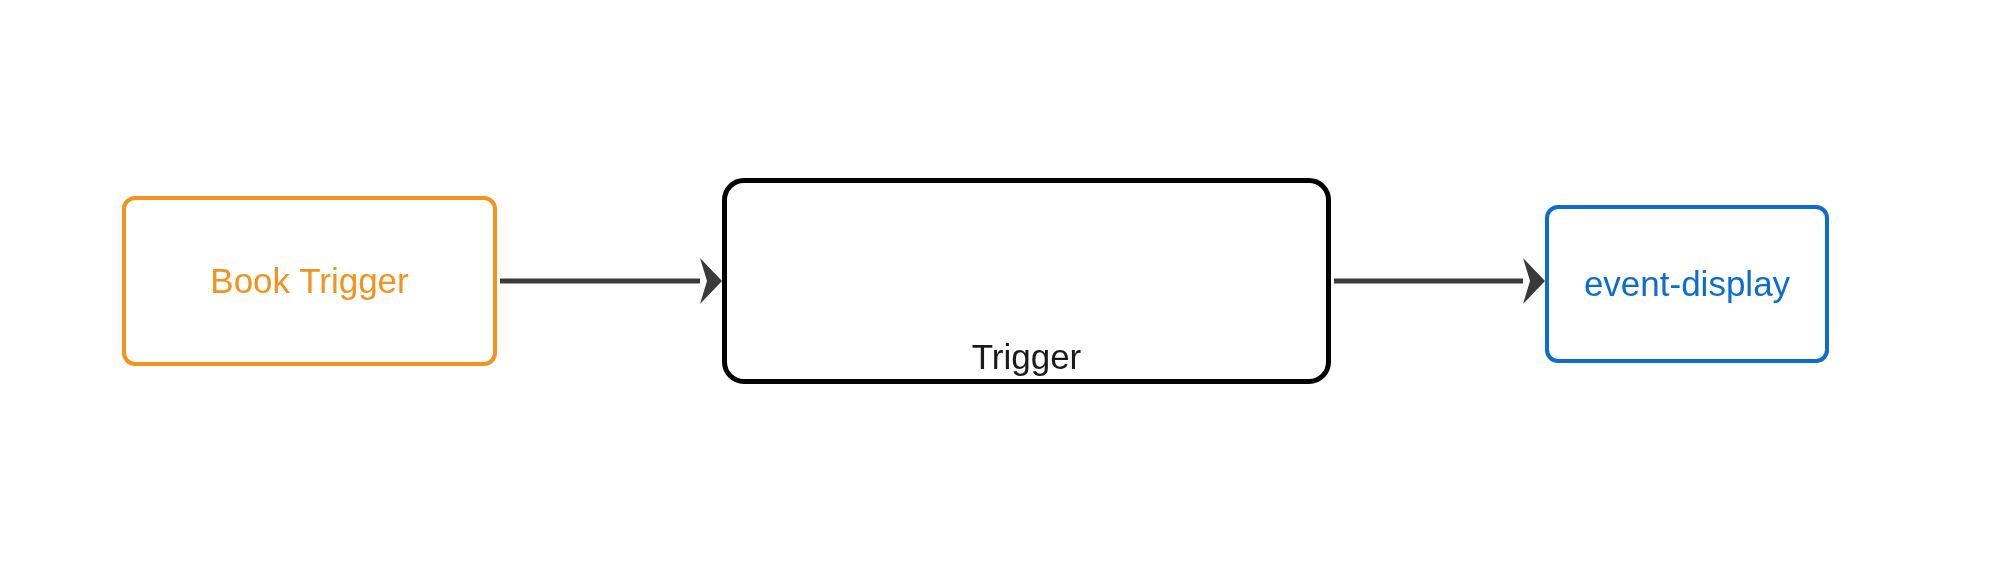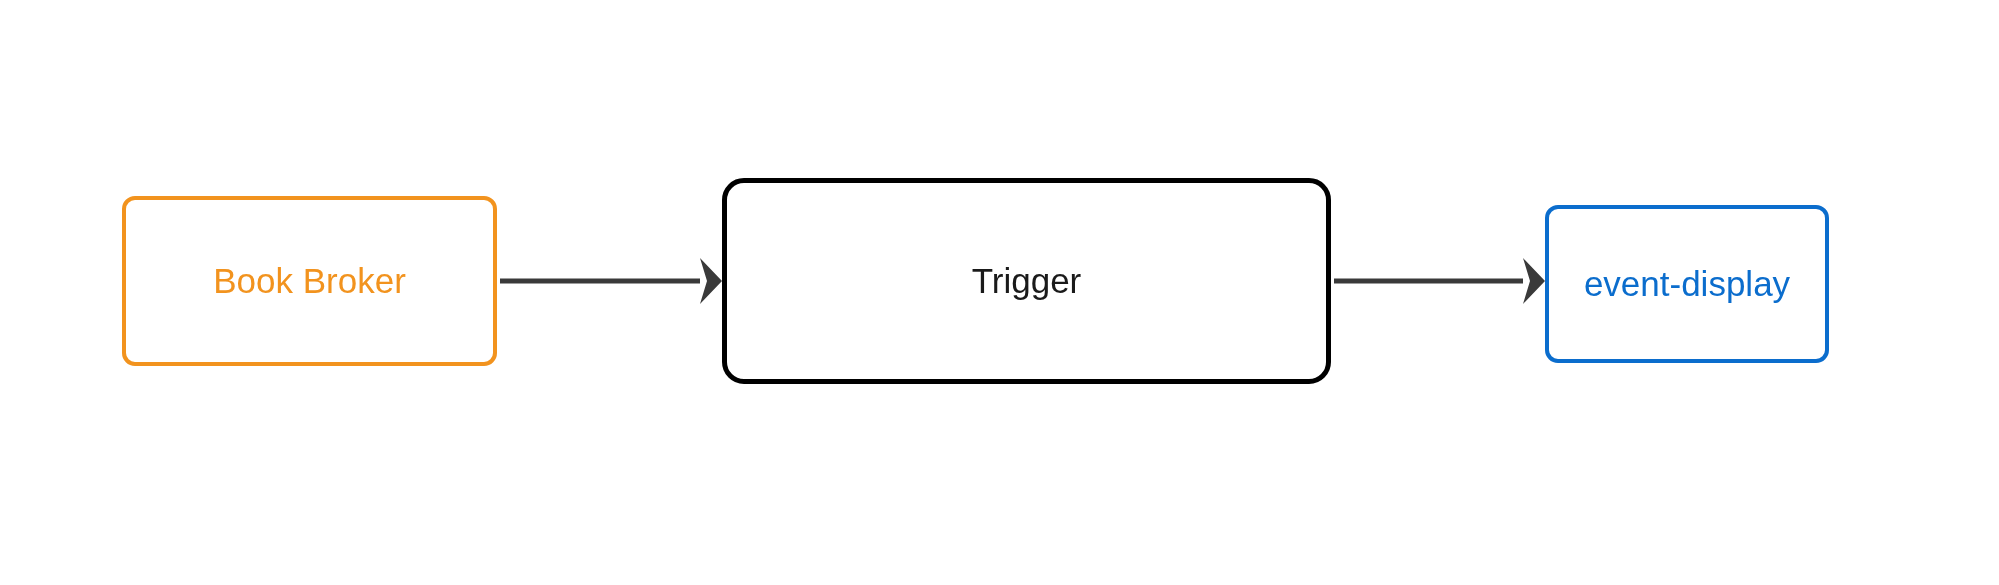--- a/index.html
+++ b/index.html
@@ -54,20 +54,21 @@
   
   #node-trigger {
     left: 722px;
     top: 178px;
     width: 609px;
     height: 206px;
     border: 5px solid #000000;
     border-radius: 22px;
     color: #1a1a1a;
     font-size: 35px;
+    justify-content: flex-end;
   }
 
   
   #node-event-display {
     left: 1545px;
     top: 205px;
     width: 284px;
     height: 158px;
     border: 4px solid #0b6dcd;
     border-radius: 13px;
@@ -107,21 +108,21 @@
       <polygon class="edge-head" points="700,258 722,281 700,304 707,281"></polygon>
     </g>
 
     <g>
       <line class="edge-line" x1="1334" y1="281" x2="1523" y2="281"></line>
       <polygon class="edge-head" points="1523,258 1545,281 1523,304 1530,281"></polygon>
     </g>
   </svg>
 
   <div class="node" id="node-broker">
-    <span class="node-line">Book Broker</span>
+    <span class="node-line">Book Trigger</span>
   </div>
 
   <div class="node" id="node-trigger">
     <span class="node-line">Trigger</span>
   </div>
 
   <div class="node" id="node-event-display">
     <span class="node-line">event-display</span>
   </div>
 

